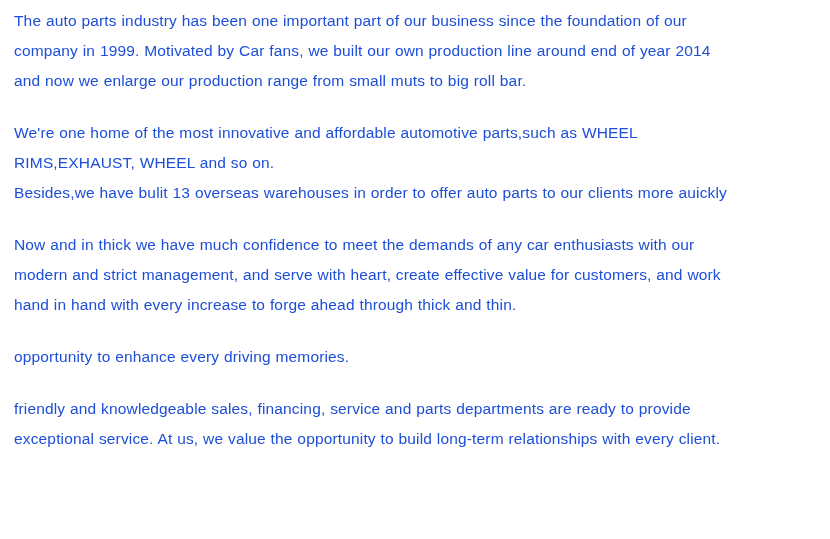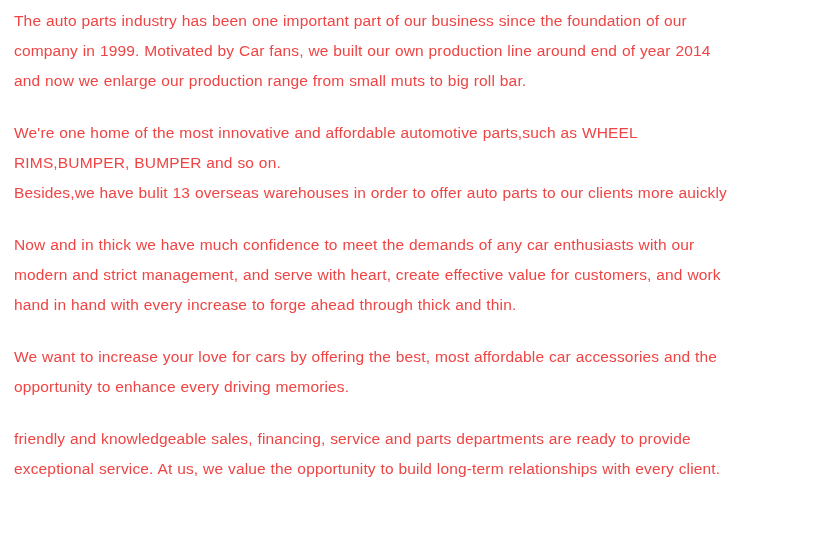--- a/index.html
+++ b/index.html
@@ -17,21 +17,21 @@
   .page {
     box-sizing: border-box;
     width: 830px;
     height: 539px;
     padding: 6px 14px 0 14px;
     background: #ffffff;
   }
   .para {
     font-size: 15.5px;
     line-height: 30px;
-    color: #ef4444;
+    color: #1d4ed8;
     margin: 0 0 22px 0;
     text-align: left;
     letter-spacing: 0.01em;
     word-spacing: 0.02em;
   }
   .para .line {
     display: block;
   }
   .para:last-child {
     margin-bottom: 0;
@@ -43,32 +43,31 @@
 <div class="page">
 
   <p class="para">
     <span class="line">The auto parts industry has been one important part of our business since the foundation of our</span>
     <span class="line">company in 1999. Motivated by Car fans, we built our own production line around end of year 2014</span>
     <span class="line">and now we enlarge our production range from small muts to big roll bar.</span>
   </p>
 
   <p class="para">
     <span class="line">We're one home of the most innovative and affordable automotive parts,such as WHEEL</span>
-    <span class="line">RIMS,BUMPER, BUMPER and so on.</span>
+    <span class="line">RIMS,EXHAUST, WHEEL and so on.</span>
     <span class="line">Besides,we have bulit 13 overseas warehouses in order to offer auto parts to our clients more auickly</span>
   </p>
 
   <p class="para">
     <span class="line">Now and in thick we have much confidence to meet the demands of any car enthusiasts with our</span>
     <span class="line">modern and strict management, and serve with heart, create effective value for customers, and work</span>
     <span class="line">hand in hand with every increase to forge ahead through thick and thin.</span>
   </p>
 
   <p class="para">
-    <span class="line">We want to increase your love for cars by offering the best, most affordable car accessories and the</span>
     <span class="line">opportunity to enhance every driving memories.</span>
   </p>
 
   <p class="para">
     <span class="line">friendly and knowledgeable sales, financing, service and parts departments are ready to provide</span>
     <span class="line">exceptional service. At us, we value the opportunity to build long-term relationships with every client.</span>
 
   </p>
 
 </div>

